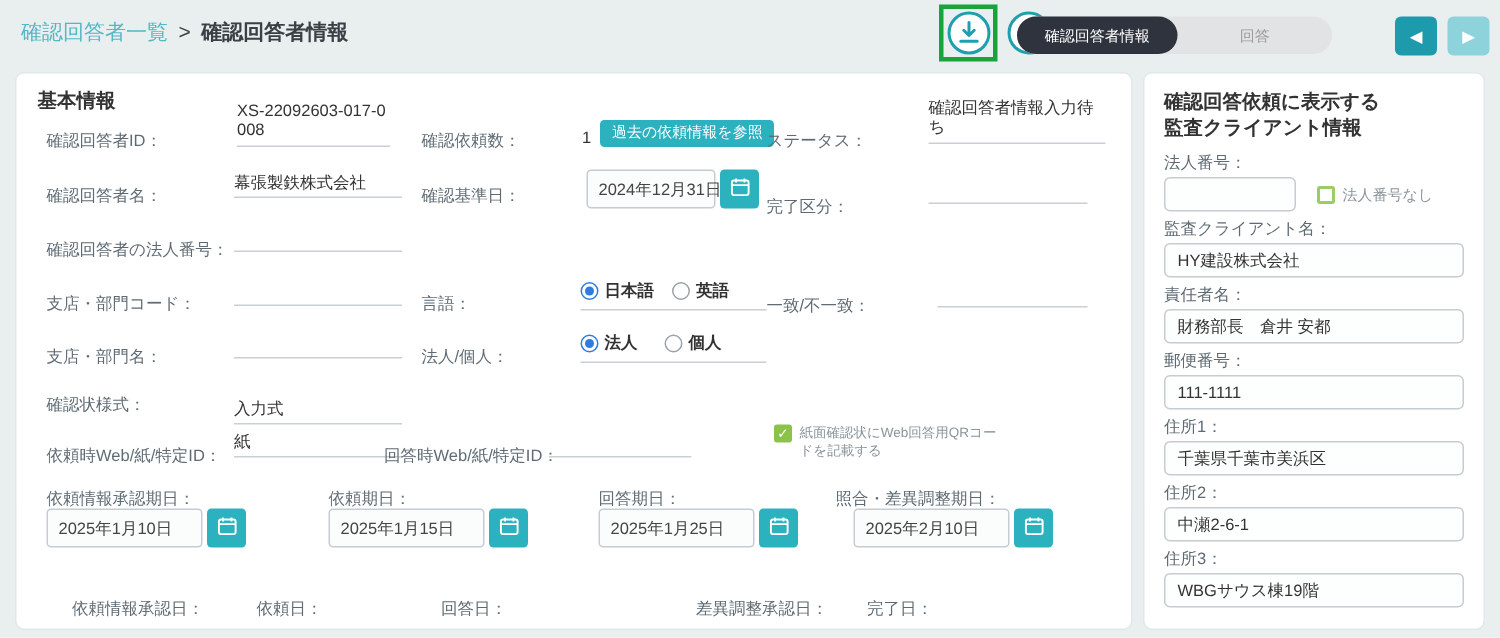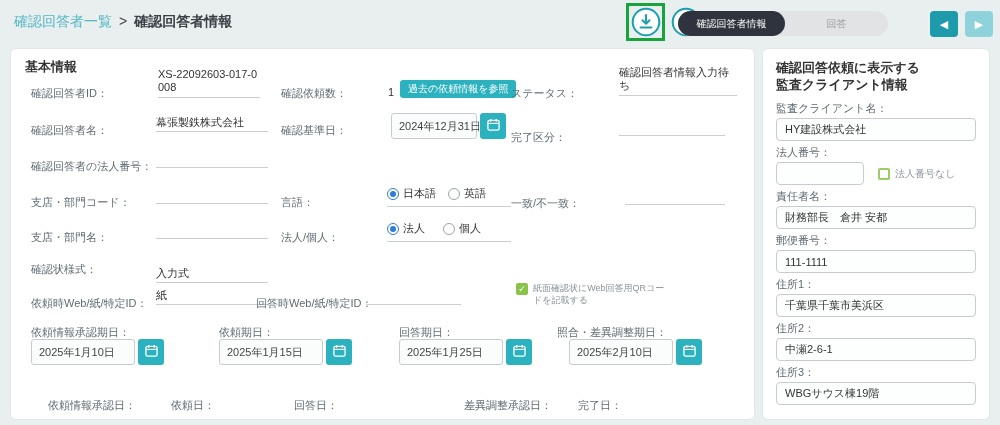--- a/index.html
+++ b/index.html
@@ -34,21 +34,21 @@
   .ul{border-bottom:1px solid #c9cfd4;}
   .fld{height:17px;line-height:15px;}
   .wrap2{line-height:13px;padding-bottom:3px;word-break:break-all;}
 
   .teal-btn{background:#2cb1bf;color:#fff;font-size:10px;border:none;border-radius:3px;padding:3px 8px;cursor:pointer;white-space:nowrap;line-height:12px;}
 
   .dategroup{display:flex;gap:3px;height:26px;}
   .datebox{background:#fbfcfc;border:1px solid #c6ccd2;border-radius:3px;font-size:11px;color:#444;display:flex;align-items:center;padding:0 7px;white-space:nowrap;}
   .calbtn{width:26px;background:#2cb1bf;border:none;border-radius:3px;display:flex;align-items:center;justify-content:center;cursor:pointer;padding:0;}
 
-  .radiogroup{display:flex;align-items:flex-start;padding-bottom:5px;border-bottom:1px solid #c9cfd4;}
+  .radiogroup{display:flex;align-items:flex-start;padding-bottom:5px;border-bottom:1px solid #c9cfd4;font-weight:bold;}
   .radio{display:flex;align-items:center;gap:4px;font-size:11px;color:#333;cursor:pointer;white-space:nowrap;}
   .radio .circ{width:12px;height:12px;border:1px solid #9aa2aa;border-radius:50%;background:#fff;position:relative;flex:0 0 12px;}
   .radio.checked .circ{border-color:#2e7ce0;}
   .radio.checked .circ::after{content:"";position:absolute;left:2px;top:2px;width:6px;height:6px;border-radius:50%;background:#2e7ce0;}
 
   .qrrow{display:flex;gap:5px;width:152px;align-items:flex-start;}
   .cb-checked{width:12px;height:12px;background:#8bc34a;border-radius:2px;color:#fff;font-size:9px;line-height:12px;text-align:center;flex:0 0 12px;margin-top:1px;cursor:pointer;}
   .qrtext{font-size:9px;color:#8a949c;line-height:12px;}
 
   .rtitle{font-size:13px;font-weight:700;color:#333;line-height:17px;}
@@ -235,32 +235,32 @@
     <div class="abs lbl" style="left:567px;top:349px;">完了日：</div>
   </div>
 
   <div class="card right">
     <div class="rtitle">
       <span>確認回答依頼に表示する</span>
       <span>監査クライアント情報</span>
     </div>
     <div class="rfields">
       <div class="rfield">
-        <div class="rlabel">監査クライアント名：</div>
-        <div class="rinput">HY建設株式会社</div>
-      </div>
-      <div class="rfield">
         <div class="rlabel">法人番号：</div>
         <div class="corp-row">
           <div class="rinput"></div>
           <span class="cb-empty"></span>
           <span class="cb-label">法人番号なし</span>
         </div>
       </div>
       <div class="rfield">
+        <div class="rlabel">監査クライアント名：</div>
+        <div class="rinput">HY建設株式会社</div>
+      </div>
+      <div class="rfield">
         <div class="rlabel">責任者名：</div>
         <div class="rinput">財務部長　倉井 安都</div>
       </div>
       <div class="rfield">
         <div class="rlabel">郵便番号：</div>
         <div class="rinput">111-1111</div>
       </div>
       <div class="rfield">
         <div class="rlabel">住所1：</div>
         <div class="rinput">千葉県千葉市美浜区</div>

